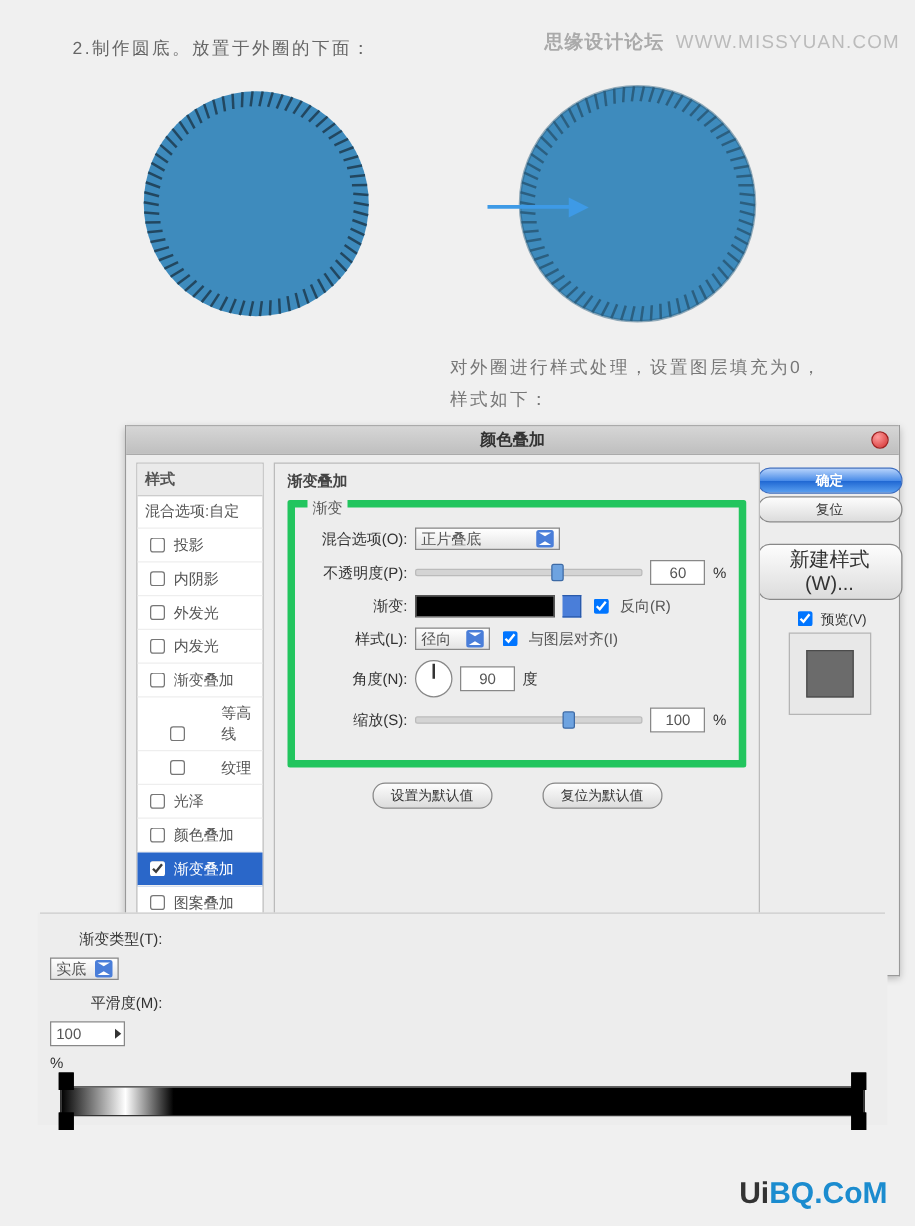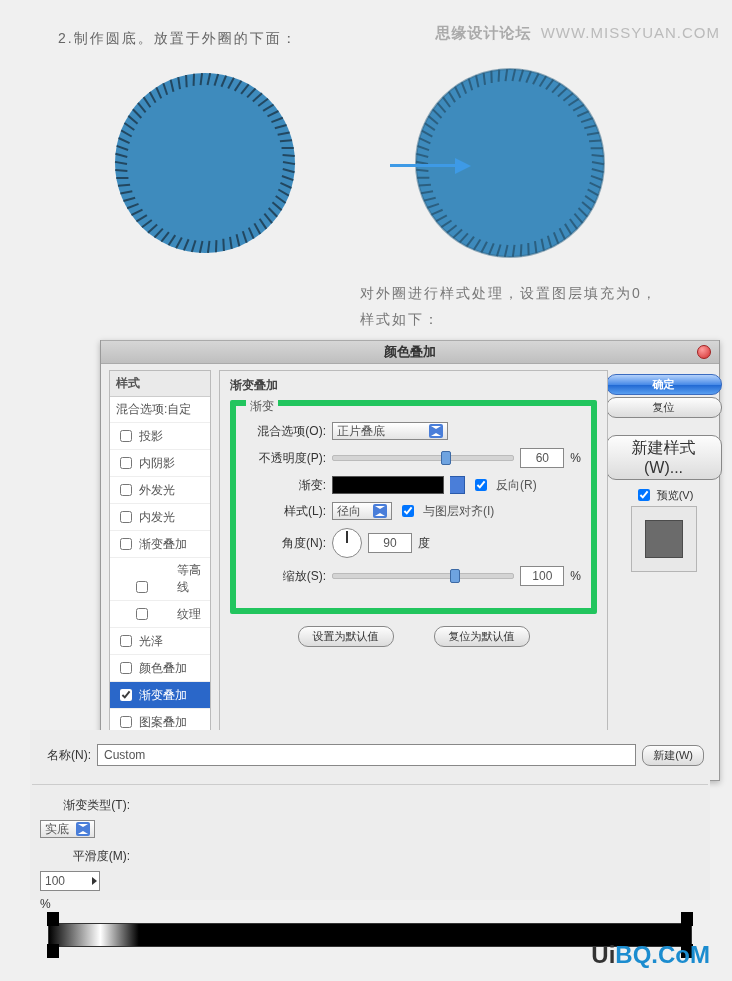--- a/index.html
+++ b/index.html
@@ -534,25 +534,20 @@
         <span>预览(V)</span>
       </div>
       <div class="preview-box">
         <div class="inner"></div>
       </div>
     </div>
   </div>
 </div>
 
 <div class="grad-panel">
-  <div class="grad-name-row">
-    <span class="lbl">名称(N):</span>
-    <div class="grad-name-input">Custom</div>
-    <div class="btn" style="border-radius:8px; padding:2px 10px;">新建(W)</div>
-  </div>
 
   <div class="grad-fieldset">
     <div class="grad-label-row">
       <span class="label">渐变类型(T):</span>
       <div class="select grad-type-select">
         <span>实底</span>
         <span class="end"></span>
       </div>
     </div>
     <div class="grad-label-row">

